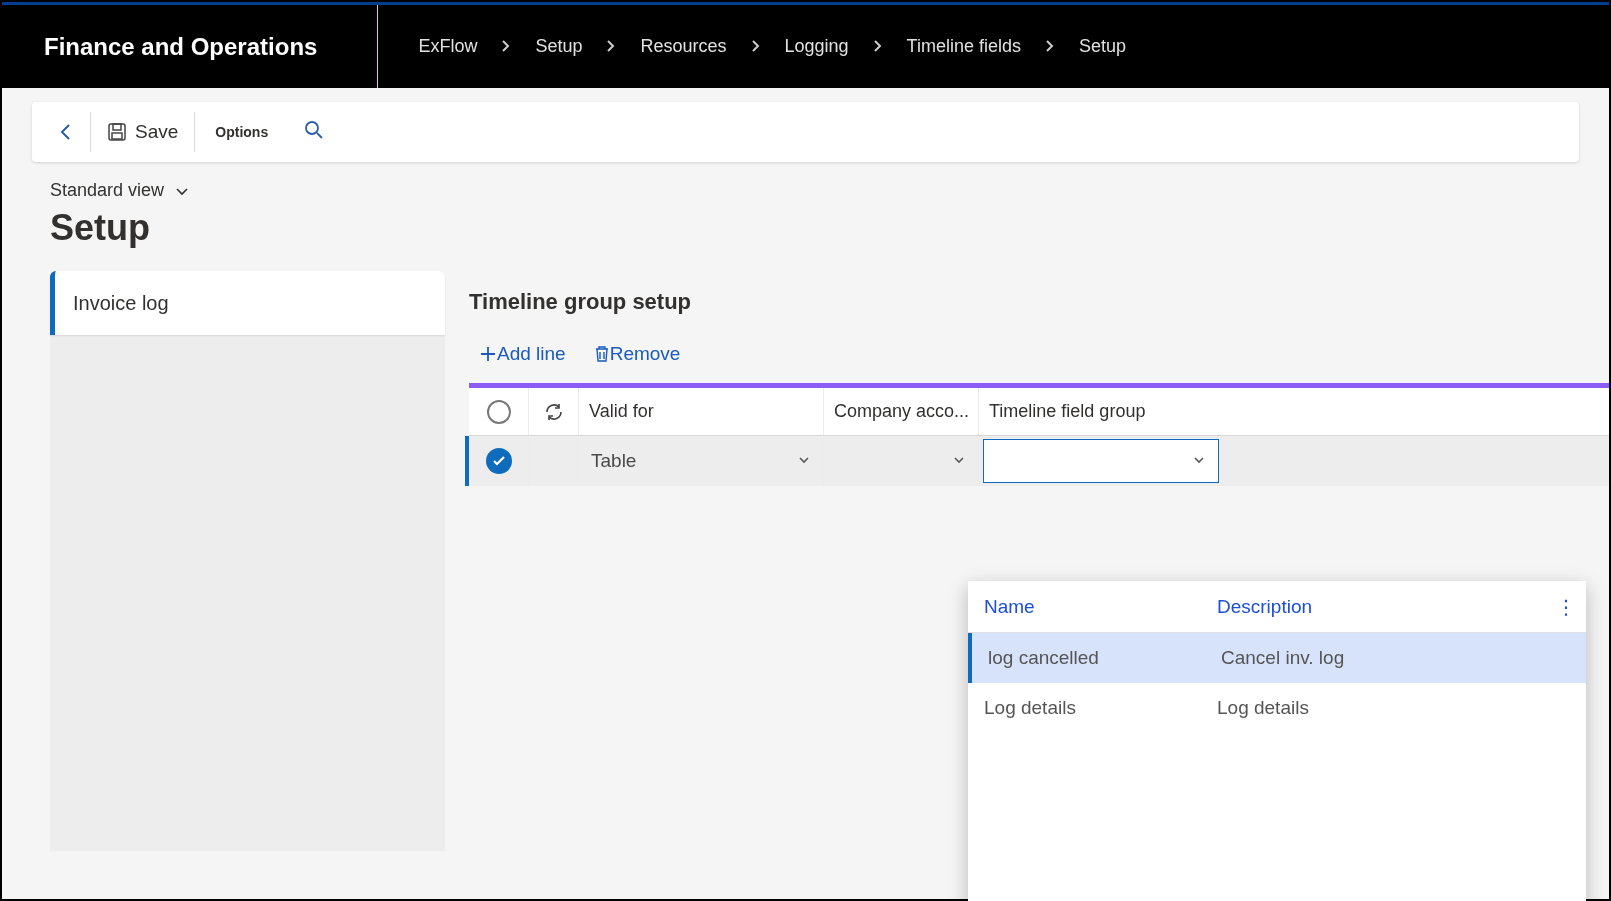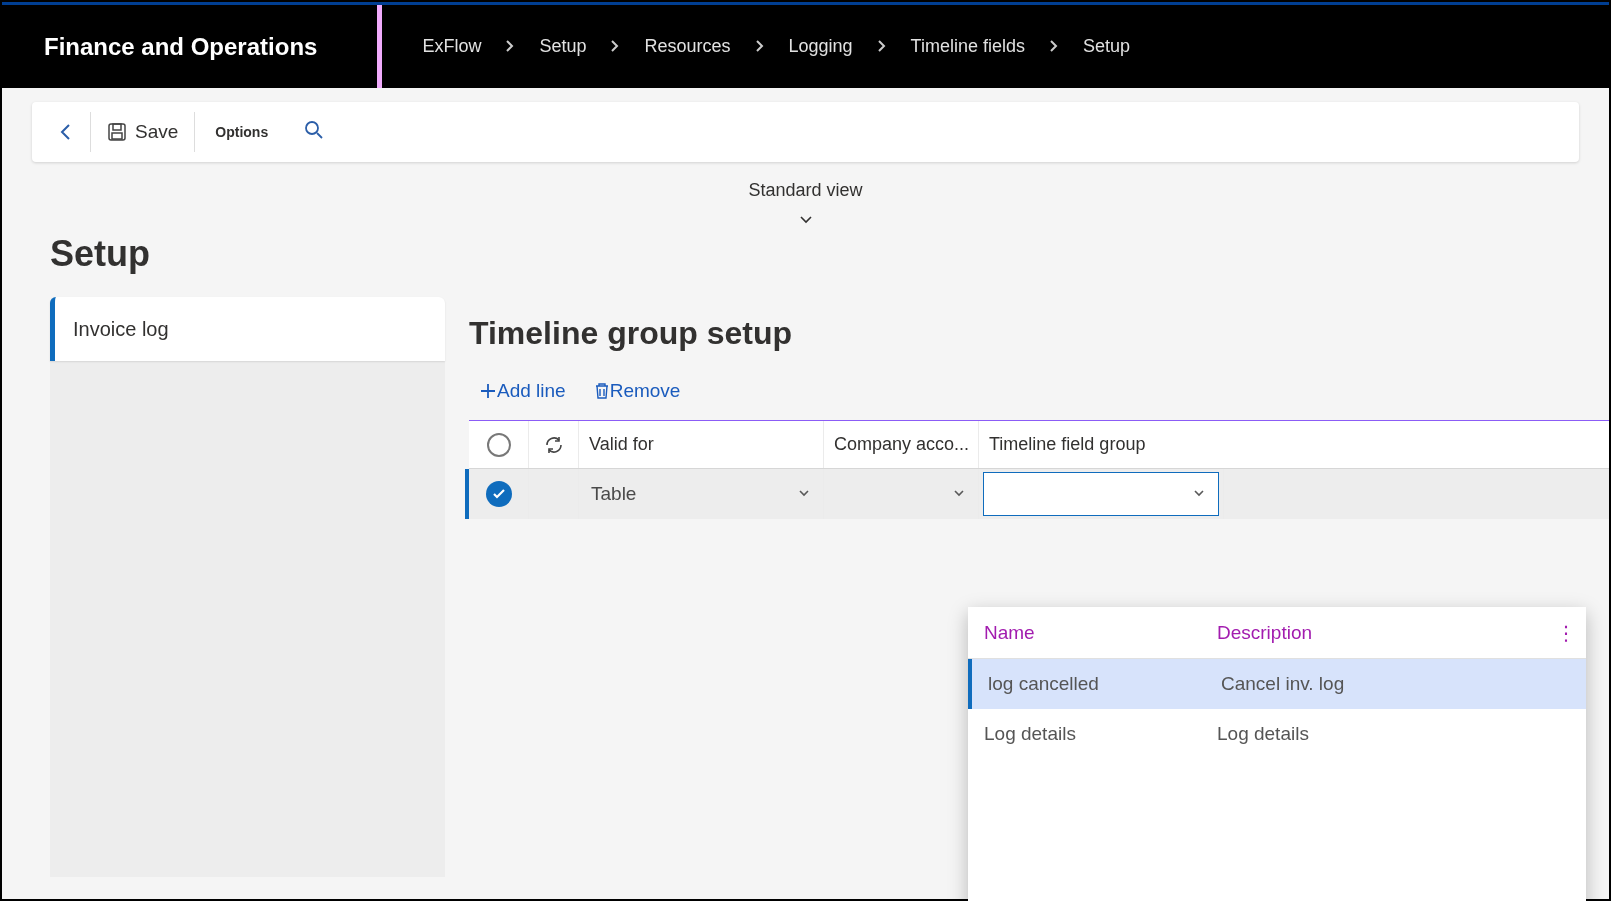--- a/index.html
+++ b/index.html
@@ -23,21 +23,21 @@
   height: 86px;
   display: flex;
   align-items: center;
   padding-left: 42px;
   border-top: 3px solid #003E92;
 }
 .app-title {
   font-size: 24px;
   font-weight: 600;
   padding-right: 60px;
-  border-right: 5px solid #f0abfc;
+  border-right: 1px solid #f0abfc;
   height: 100%;
   display: flex;
   align-items: center;
 }
 .breadcrumb {
   display: flex;
   align-items: center;
   gap: 23px;
   padding-left: 40px;
   font-size: 18px;
@@ -87,21 +87,20 @@
 .page-header {
   padding: 18px 48px 10px 48px;
 }
 .view-switcher {
   font-size: 18px;
   color: #323130;
   display: flex;
   align-items: center;
   gap: 10px;
   cursor: pointer;
-  flex-direction: column;
 }
 .page-title {
   font-size: 36px;
   font-weight: 600;
   margin-top: 6px;
 }
 .body-area {
   display: flex;
   margin: 12px 0 0 48px;
 }
@@ -121,40 +120,40 @@
   font-size: 20px;
   border-radius: 6px 6px 0 0;
   cursor: pointer;
   box-shadow: 0 1px 2px rgba(0,0,0,0.1);
 }
 .content-pane {
   flex: 1;
   padding: 18px 0 0 24px;
 }
 .content-title {
-  font-size: 32px;
+  font-size: 22px;
   font-weight: 600;
   margin-bottom: 28px;
 }
 .line-actions {
   display: flex;
   align-items: center;
   gap: 28px;
   margin-bottom: 18px;
   padding-left: 10px;
 }
 .line-action {
   display: flex;
   align-items: center;
   color: #1a5bbd;
   font-size: 19px;
   cursor: pointer;
 }
 .grid {
-  border-top: 1px solid #8b5cf6;
+  border-top: 5px solid #8b5cf6;
 }
 .grid-header {
   display: flex;
   height: 48px;
   background: #fff;
   border-bottom: 1px solid #d6d6d6;
 }
 .col {
   display: flex;
   align-items: center;
@@ -221,21 +220,21 @@
   background: #fff;
   box-shadow: 0 6px 18px rgba(0,0,0,0.25);
   z-index: 10;
 }
 .lookup-head {
   display: flex;
   height: 52px;
   align-items: center;
   border-bottom: 1px solid #e0e0e0;
   font-size: 19px;
-  color: #a21caf;
+  color: #1d4ed8;
 }
 .lookup-head .lh-name { width: 245px; padding-left: 16px; }
 .lookup-head .lh-desc { flex: 1; padding-left: 4px; }
 .lookup-head .lh-more { width: 40px; text-align: center; cursor: pointer; font-size: 20px; }
 .lookup-row {
   display: flex;
   height: 50px;
   align-items: center;
   font-size: 19px;
   color: #555;

